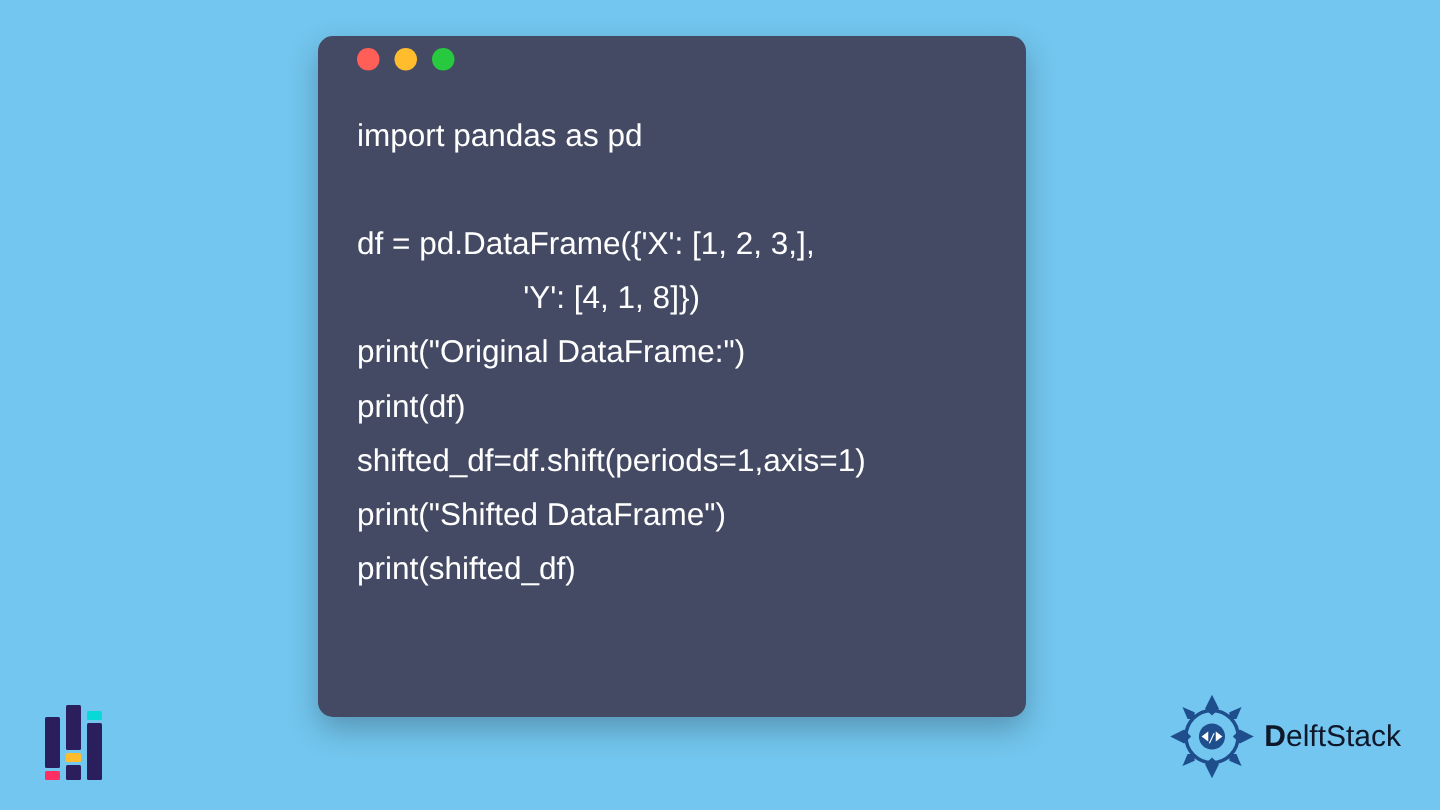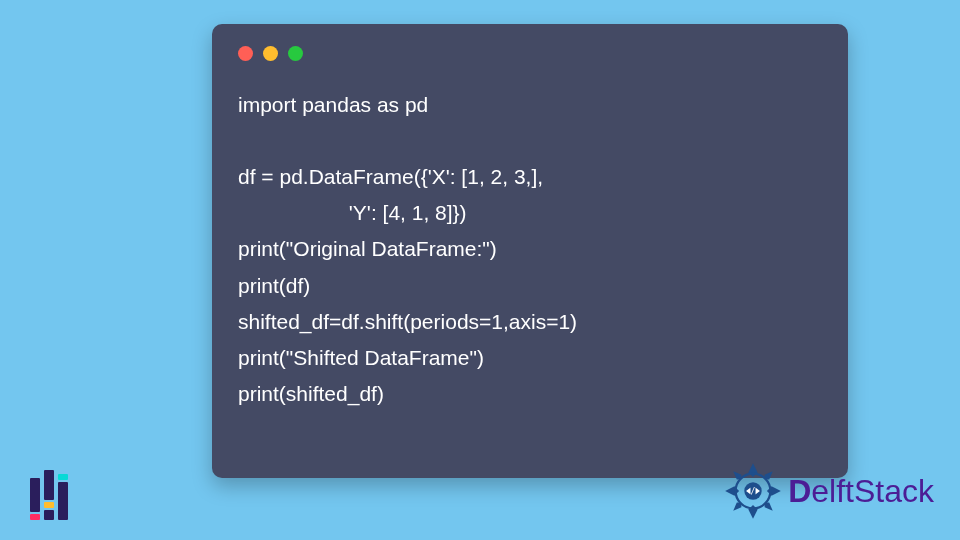--- a/index.html
+++ b/index.html
@@ -8,26 +8,26 @@
     height: 540px;
     background: #73c6ef;
     font-family: -apple-system, BlinkMacSystemFont, "Segoe UI", Arial, sans-serif;
     position: relative;
     overflow: hidden;
   }
   .code-card {
     position: absolute;
     top: 24px;
     left: 212px;
-    width: 636px;
+    width: 472px;
     height: 454px;
     background: #444a64;
     border-radius: 10px;
     box-shadow: 0 8px 20px rgba(0,0,0,0.25);
-    padding: 22px 26px 24px 26px;
+    padding: 8px 26px 24px 26px;
   }
   .window-controls {
     display: flex;
     gap: 10px;
     margin-bottom: 26px;
   }
   .wc {
     width: 15px;
     height: 15px;
     border-radius: 50%;
@@ -63,22 +63,22 @@
     align-items: center;
     gap: 6px;
   }
   .flower {
     width: 58px;
     height: 58px;
     position: relative;
   }
   .flower svg { width: 58px; height: 58px; }
   .brand-text {
-    font-size: 32px;
-    color: #4c1d95;
+    font-size: 20px;
+    color: #0f172a;
     font-weight: 400;
   }
   .brand-text .bold { font-weight: 700; }
 </style>
 </head>
 <body>
 
 <div class="code-card">
   <div class="window-controls">
     <div class="wc wc-red"></div>

